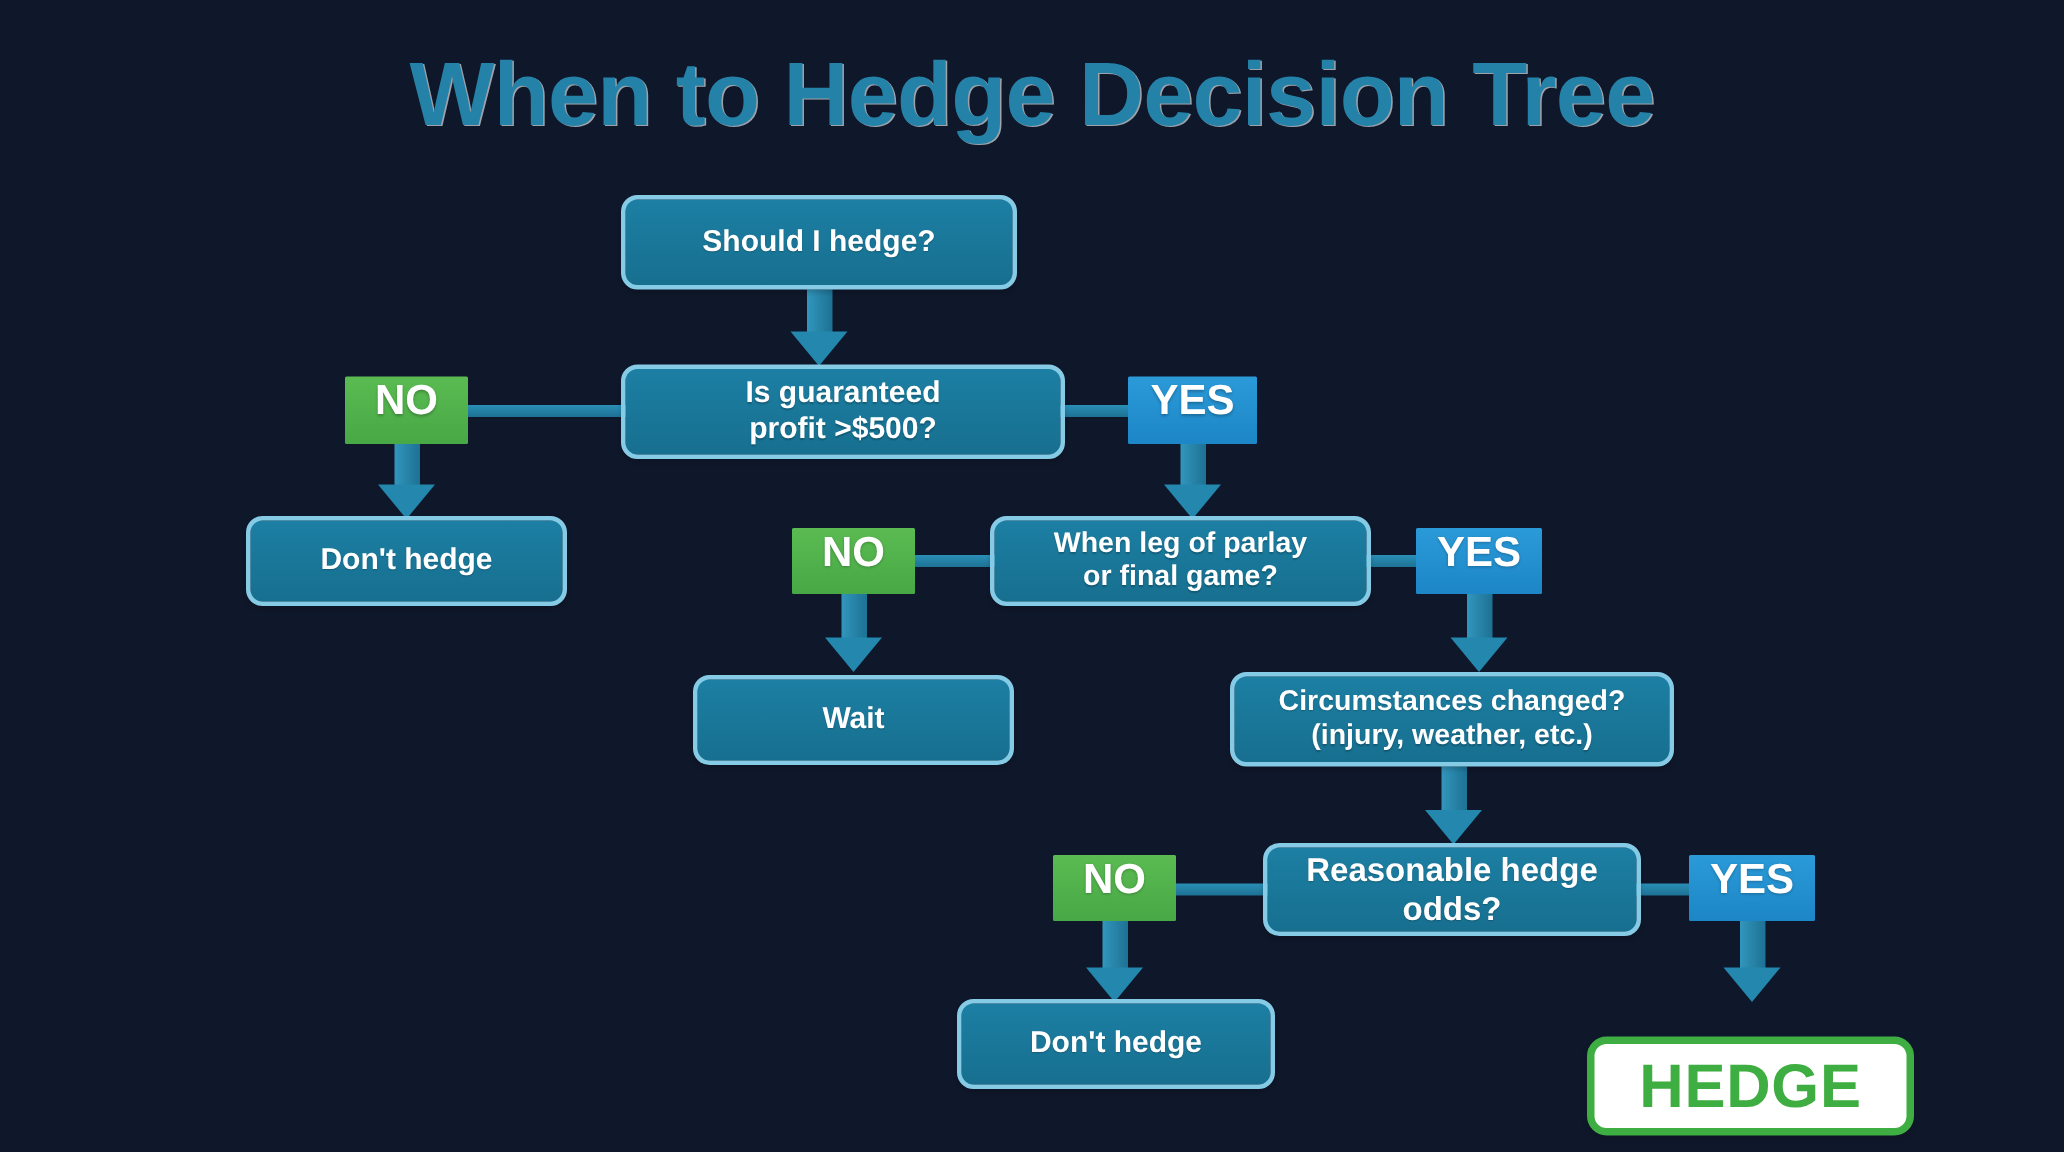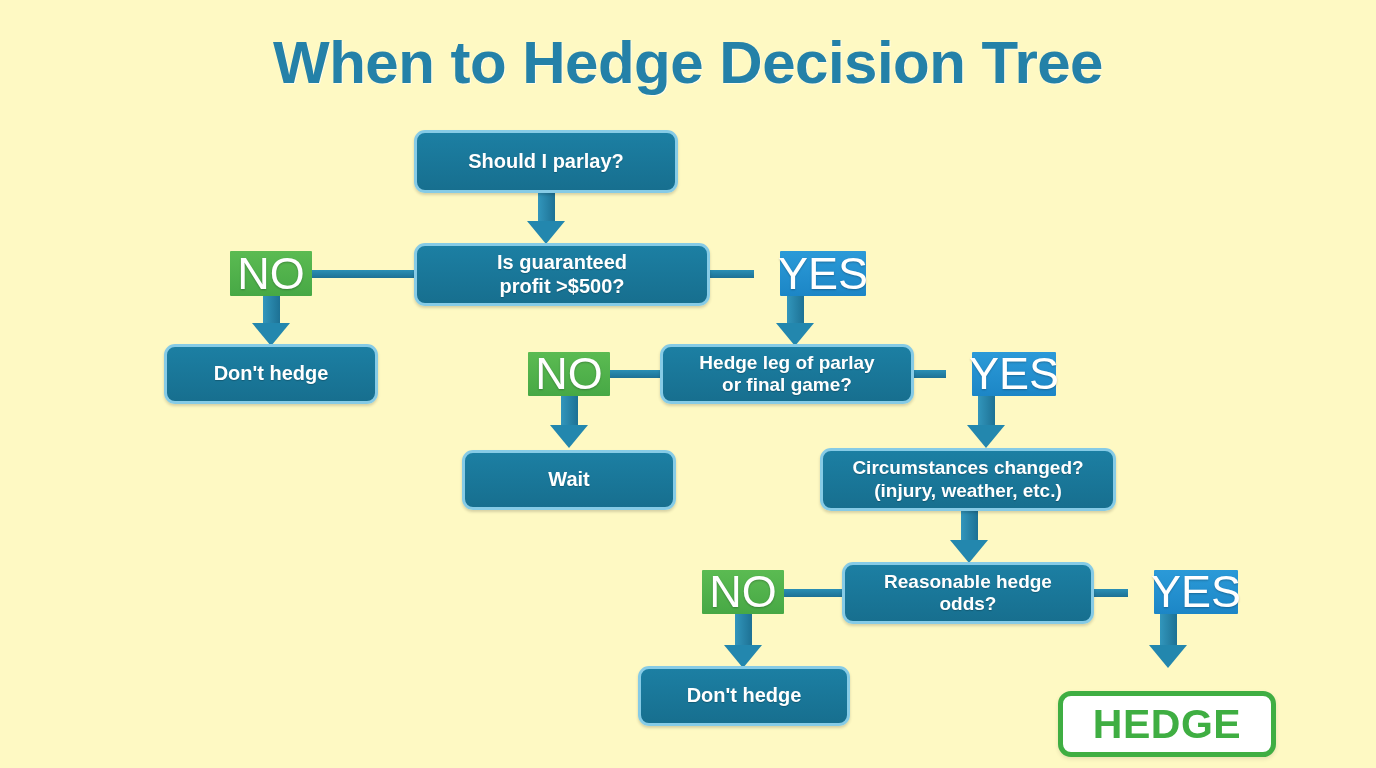--- a/index.html
+++ b/index.html
@@ -9,21 +9,21 @@
     height: 768px;
     overflow: hidden;
     background: #fdfdfd;
     font-family: "Liberation Sans", sans-serif;
   }
 
   #canvas {
     position: relative;
     width: 1376px;
     height: 768px;
-    background: #fef9c3;
+    background: #0f172a;
   }
 
   
   #title {
     position: absolute;
     left: 0;
     top: 28px;
     width: 1376px;
     text-align: center;
     font-size: 60px;
@@ -52,31 +52,31 @@
     z-index: 3;
     padding: 2px 8px;
   }
 
   .node .label { display: block; white-space: pre-line; }
 
   
   .chip {
     position: absolute;
     display: flex;
-    align-items: center;
+    align-items: flex-start;
     justify-content: center;
-    font-weight: normal;
-    font-size: 45px;
+    font-weight: bold;
+    font-size: 28px;
     color: #ffffff;
     text-shadow: 0 1px 2px rgba(0,0,0,0.25);
     z-index: 4;
     border-radius: 1px;
   }
   .chip.no  { background: linear-gradient(180deg, #5bbb52 0%, #47a845 100%); }
-  .chip.yes { background: linear-gradient(180deg, #2b9ad8 0%, #1c86c6 100%); margin-left: 28px; }
+  .chip.yes { background: linear-gradient(180deg, #2b9ad8 0%, #1c86c6 100%); }
 
   
   .hedge-node {
     position: absolute;
     display: flex;
     align-items: center;
     justify-content: center;
     background: #ffffff;
     border: 5px solid #3fae42;
     border-radius: 13px;
@@ -117,21 +117,21 @@
   }
 </style>
 </head>
 <body>
 
 <div id="canvas">
 
   <div id="title">When to Hedge Decision Tree</div>
 
   <div class="node" style="left:414px; top:130px; width:264px; height:63px; font-size:20px;">
-    <span class="label">Should I parlay?</span>
+    <span class="label">Should I hedge?</span>
   </div>
 
   <div class="arrow" style="left:527px; top:193px; width:38px; height:51px;">
     <div class="shaft" style="height:30px;"></div>
     <div class="head"></div>
   </div>
 
   <div class="node" style="left:414px; top:243px; width:296px; height:63px; font-size:20px;">
     <span class="label">Is guaranteed
 profit &gt;$500?</span>
@@ -156,21 +156,21 @@
   <div class="arrow" style="left:776px; top:296px; width:38px; height:50px;">
     <div class="shaft" style="height:29px;"></div>
     <div class="head"></div>
   </div>
 
   <div class="node" style="left:164px; top:344px; width:214px; height:60px; font-size:20px;">
     <span class="label">Don't hedge</span>
   </div>
 
   <div class="node" style="left:660px; top:344px; width:254px; height:60px; font-size:19px;">
-    <span class="label">Hedge leg of parlay
+    <span class="label">When leg of parlay
 or final game?</span>
   </div>
 
   <div class="hline" style="left:608px; top:370px; width:56px;"></div>
   <div class="hline" style="left:910px; top:370px; width:36px;"></div>
 
   <div class="chip no" style="left:528px; top:352px; width:82px; height:44px;">
     <span>NO</span>
   </div>
   <div class="chip yes" style="left:944px; top:352px; width:84px; height:44px;">
@@ -194,21 +194,21 @@
   <div class="node" style="left:820px; top:448px; width:296px; height:63px; font-size:19px;">
     <span class="label">Circumstances changed?
 (injury, weather, etc.)</span>
   </div>
 
   <div class="arrow" style="left:950px; top:511px; width:38px; height:52px;">
     <div class="shaft" style="height:31px;"></div>
     <div class="head"></div>
   </div>
 
-  <div class="node" style="left:842px; top:562px; width:252px; height:62px; font-size:19px;">
+  <div class="node" style="left:842px; top:562px; width:252px; height:62px; font-size:22px;">
     <span class="label">Reasonable hedge
 odds?</span>
   </div>
 
   <div class="hline" style="left:782px; top:589px; width:64px;"></div>
   <div class="hline" style="left:1090px; top:589px; width:38px;"></div>
 
   <div class="chip no" style="left:702px; top:570px; width:82px; height:44px;">
     <span>NO</span>
   </div>

